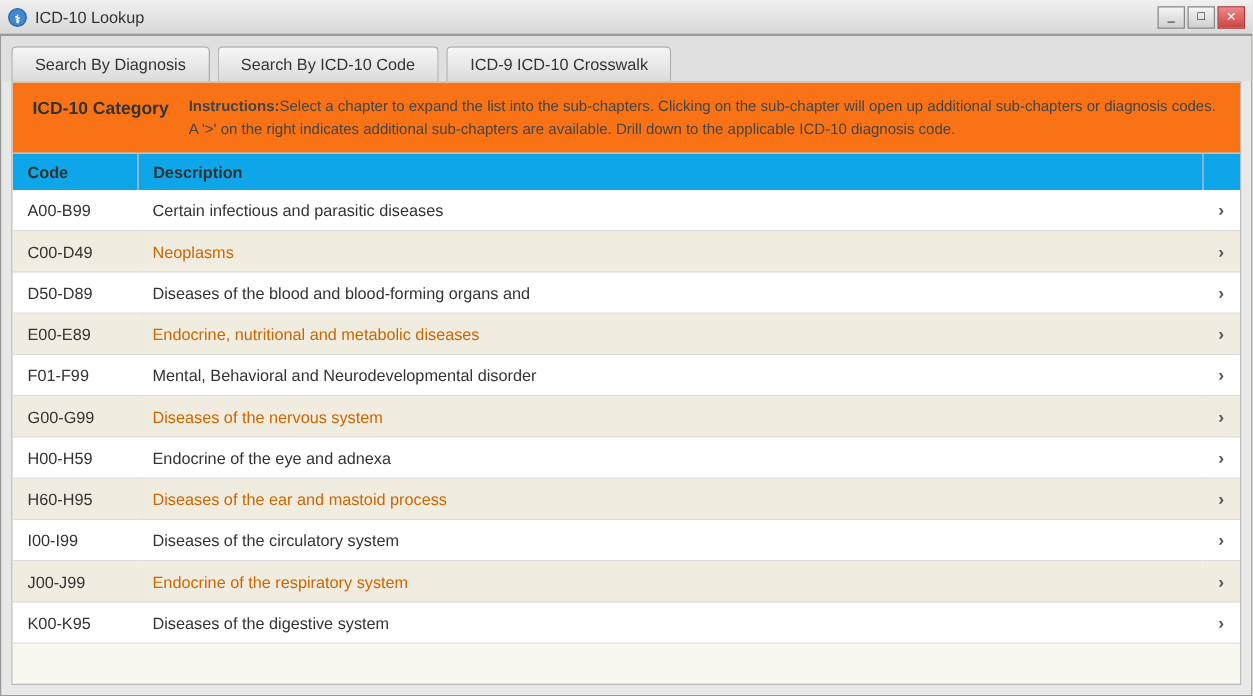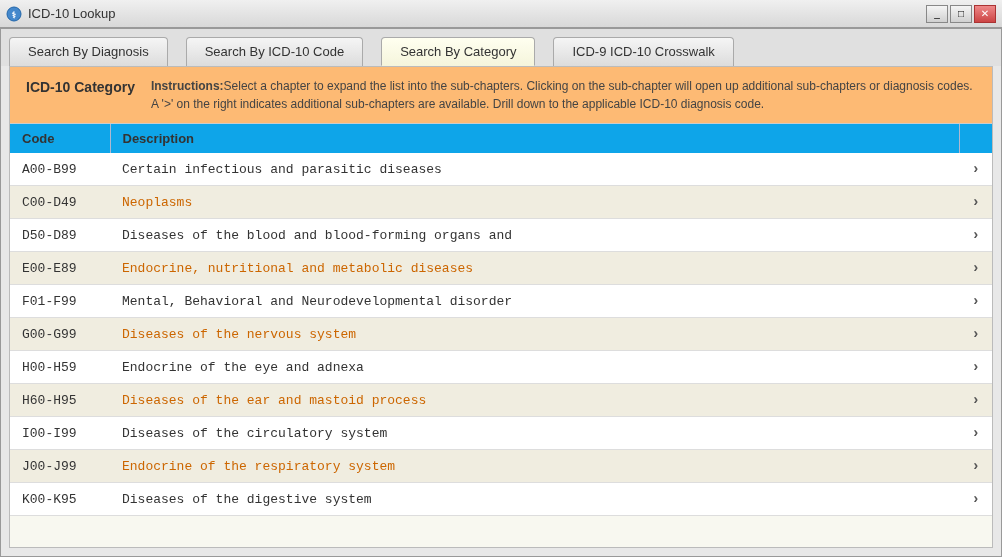--- a/index.html
+++ b/index.html
@@ -63,21 +63,21 @@
       border: 1px solid #999;
       height: calc(557px - 28px);
       display: flex;
       flex-direction: column;
     }
 
     
     .tabs-bar {
       display: flex;
       padding: 8px 8px 0 8px;
-      gap: 16px;
+      gap: 4px;
       background: #e0e0e0;
     }
     .tab {
       padding: 6px 18px;
       border: 1px solid #aaa;
       background: linear-gradient(to bottom, #f5f5f5, #dcdcdc);
       cursor: pointer;
       font-size: 13px;
       color: #333;
       border-bottom: none;
@@ -105,21 +105,21 @@
       overflow: hidden;
     }
 
     
     .content-header {
       padding: 10px 16px;
       border-bottom: 1px solid #ccc;
       display: flex;
       align-items: flex-start;
       gap: 16px;
-      background: #fdba74;
+      background: #f97316;
     }
     .header-label {
       font-weight: bold;
       font-size: 14px;
       color: #333;
       white-space: nowrap;
       margin-top: 2px;
     }
     .header-instructions {
       font-size: 12px;
@@ -161,21 +161,20 @@
     .data-table tbody tr:nth-child(odd) {
       background: #fff;
     }
     .data-table tbody tr:nth-child(even) {
       background: #f0ede0;
     }
     .data-table tbody td {
       padding: 8px 12px;
       font-size: 13px;
       color: #333;
-      font-family: Liberation Mono, monospace;
     }
     .data-table tbody td.code-cell {
       font-weight: normal;
       width: 100px;
       color: #333;
     }
     .data-table tbody td.desc-cell {
       color: #cc6600;
     }
     .data-table tbody tr:nth-child(odd) td.desc-cell {
@@ -222,21 +221,20 @@
     <div class="title-btn">□</div>
     <div class="title-btn close">✕</div>
   </div>
 </div>
 
 <div class="main-window">
 
   <div class="tabs-bar">
     <div class="tab">Search By Diagnosis</div>
     <div class="tab">Search By ICD-10 Code</div>
-    <div class="tab active">Search By Category</div>
     <div class="tab">ICD-9 ICD-10 Crosswalk</div>
   </div>
 
   <div class="content-area">
 
     <div class="content-header">
       <div class="header-label">ICD-10 Category</div>
       <div class="header-instructions">
         <span class="bold">Instructions:</span><span>Select a chapter to expand the list into the sub-chapters. Clicking on the sub-chapter will open up additional sub-chapters or diagnosis codes. A '&gt;' on the right indicates additional sub-chapters are available. Drill down to the applicable ICD-10 diagnosis code.</span>
       </div>

